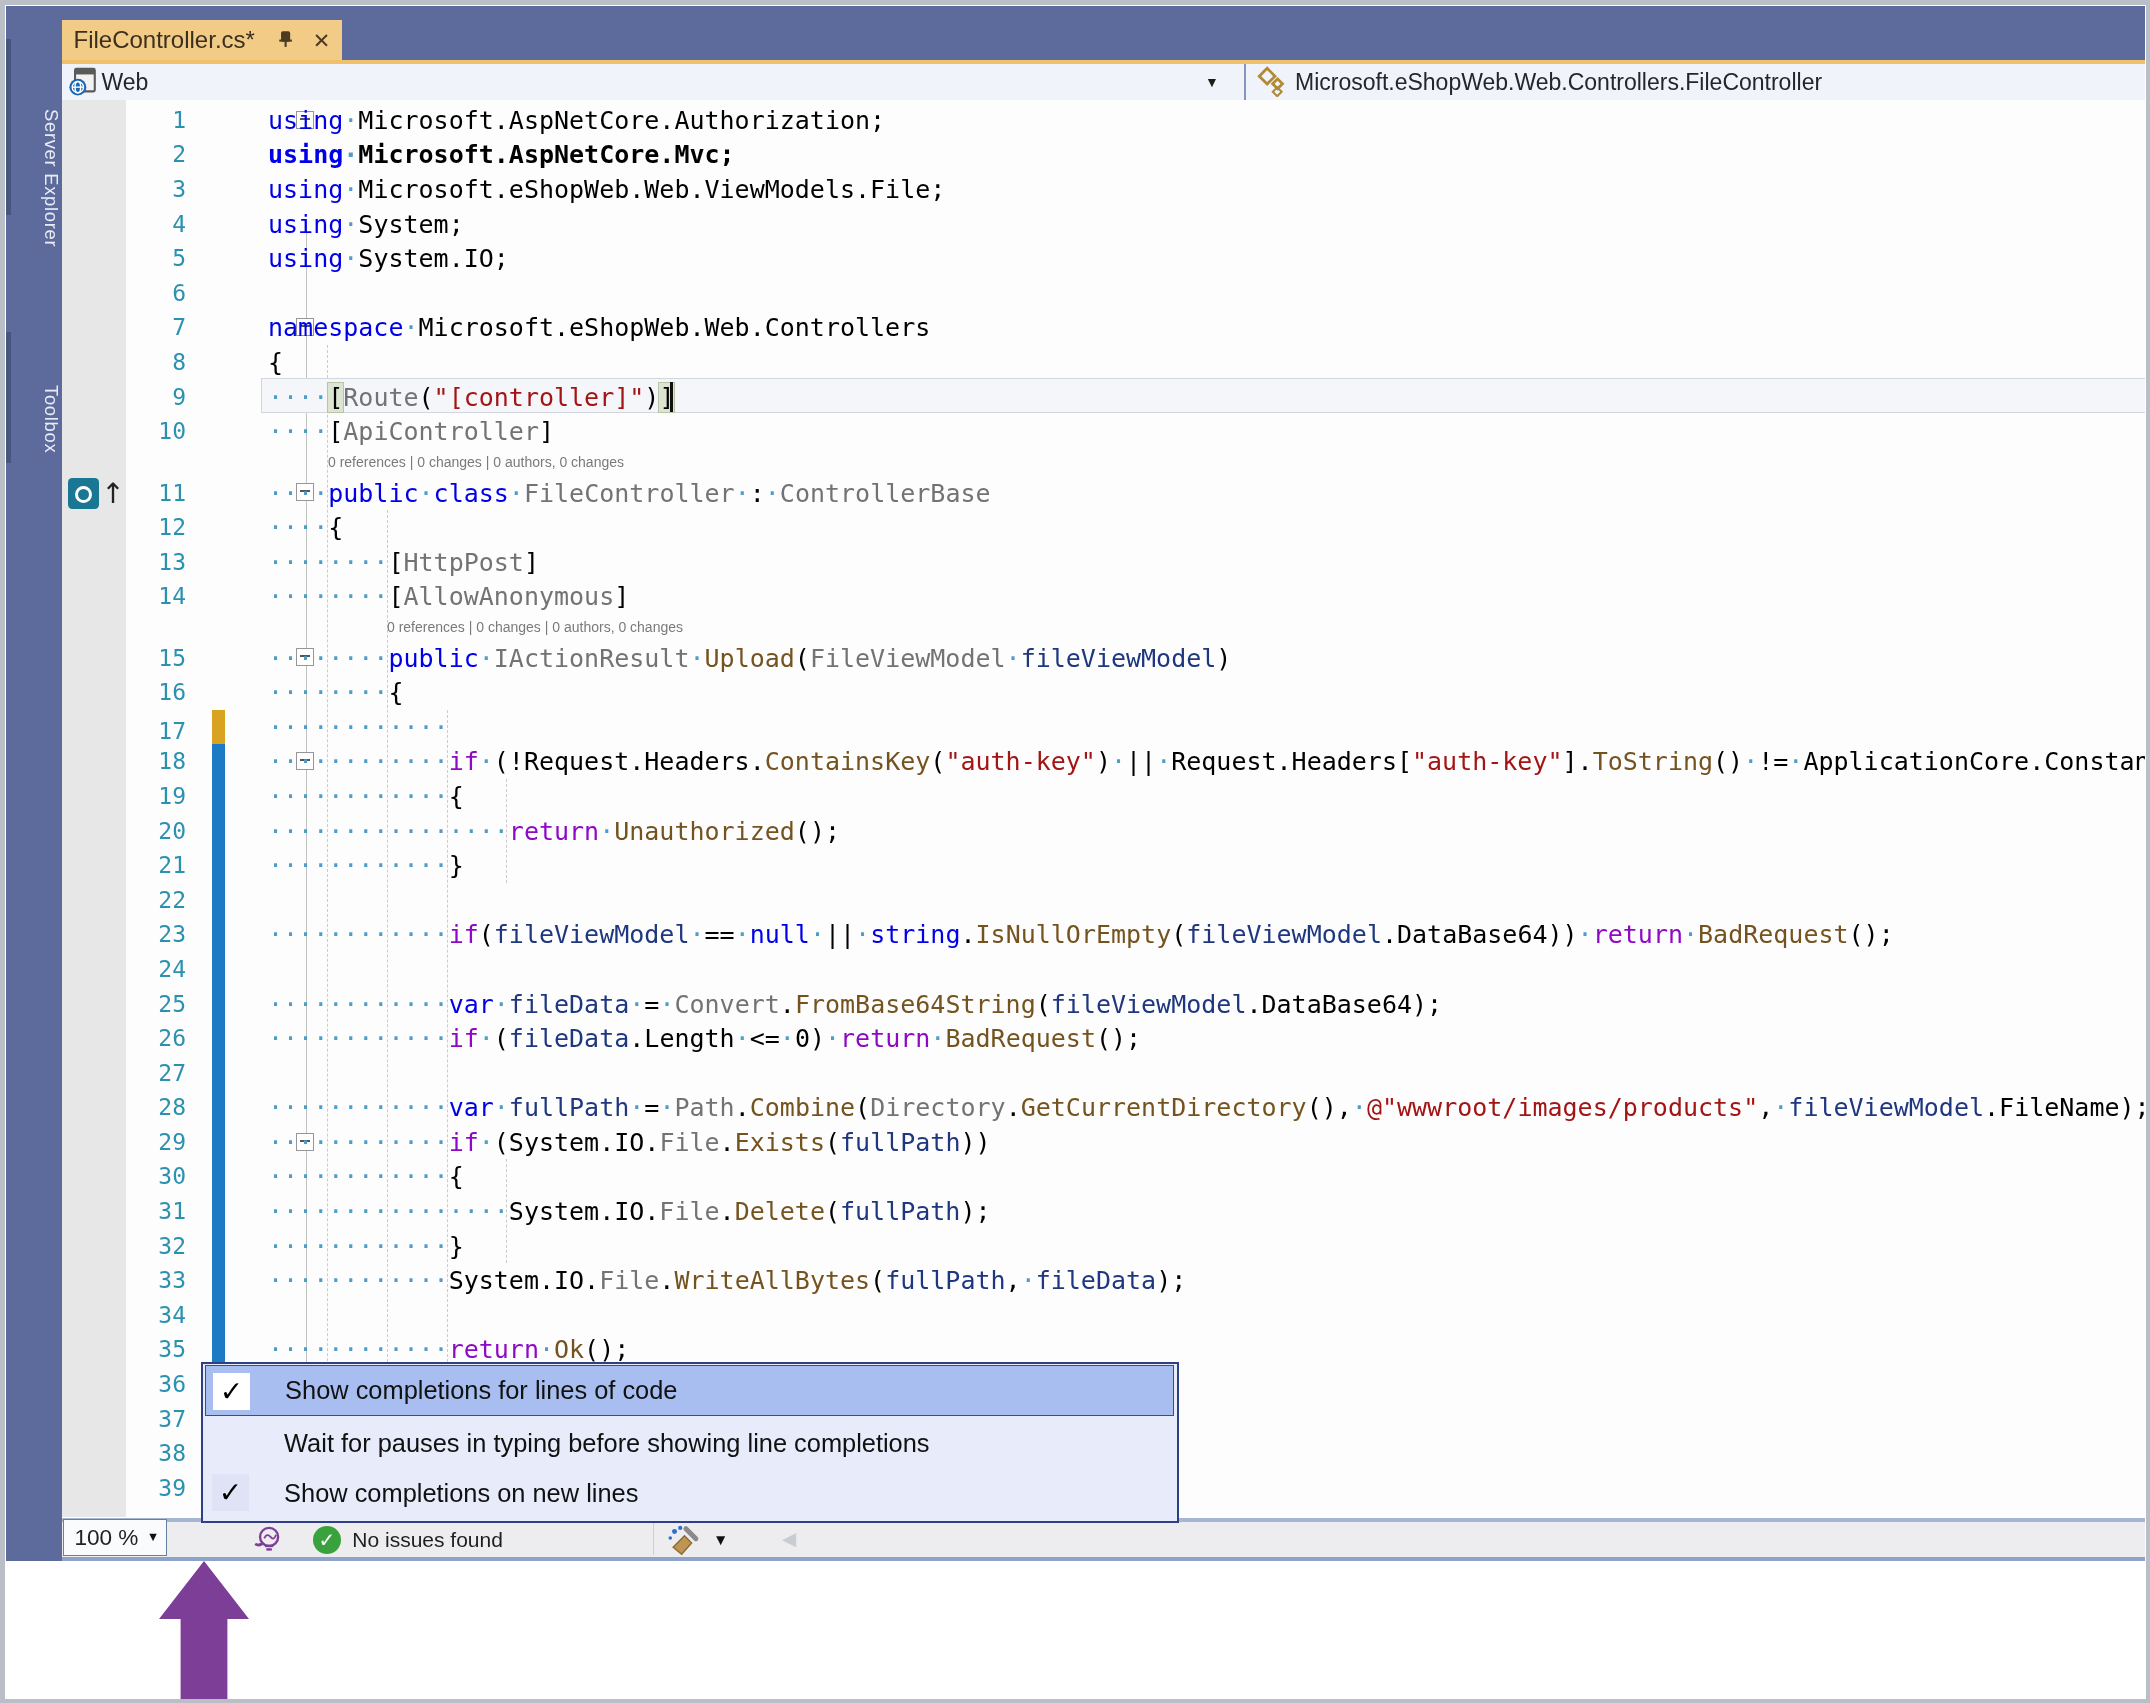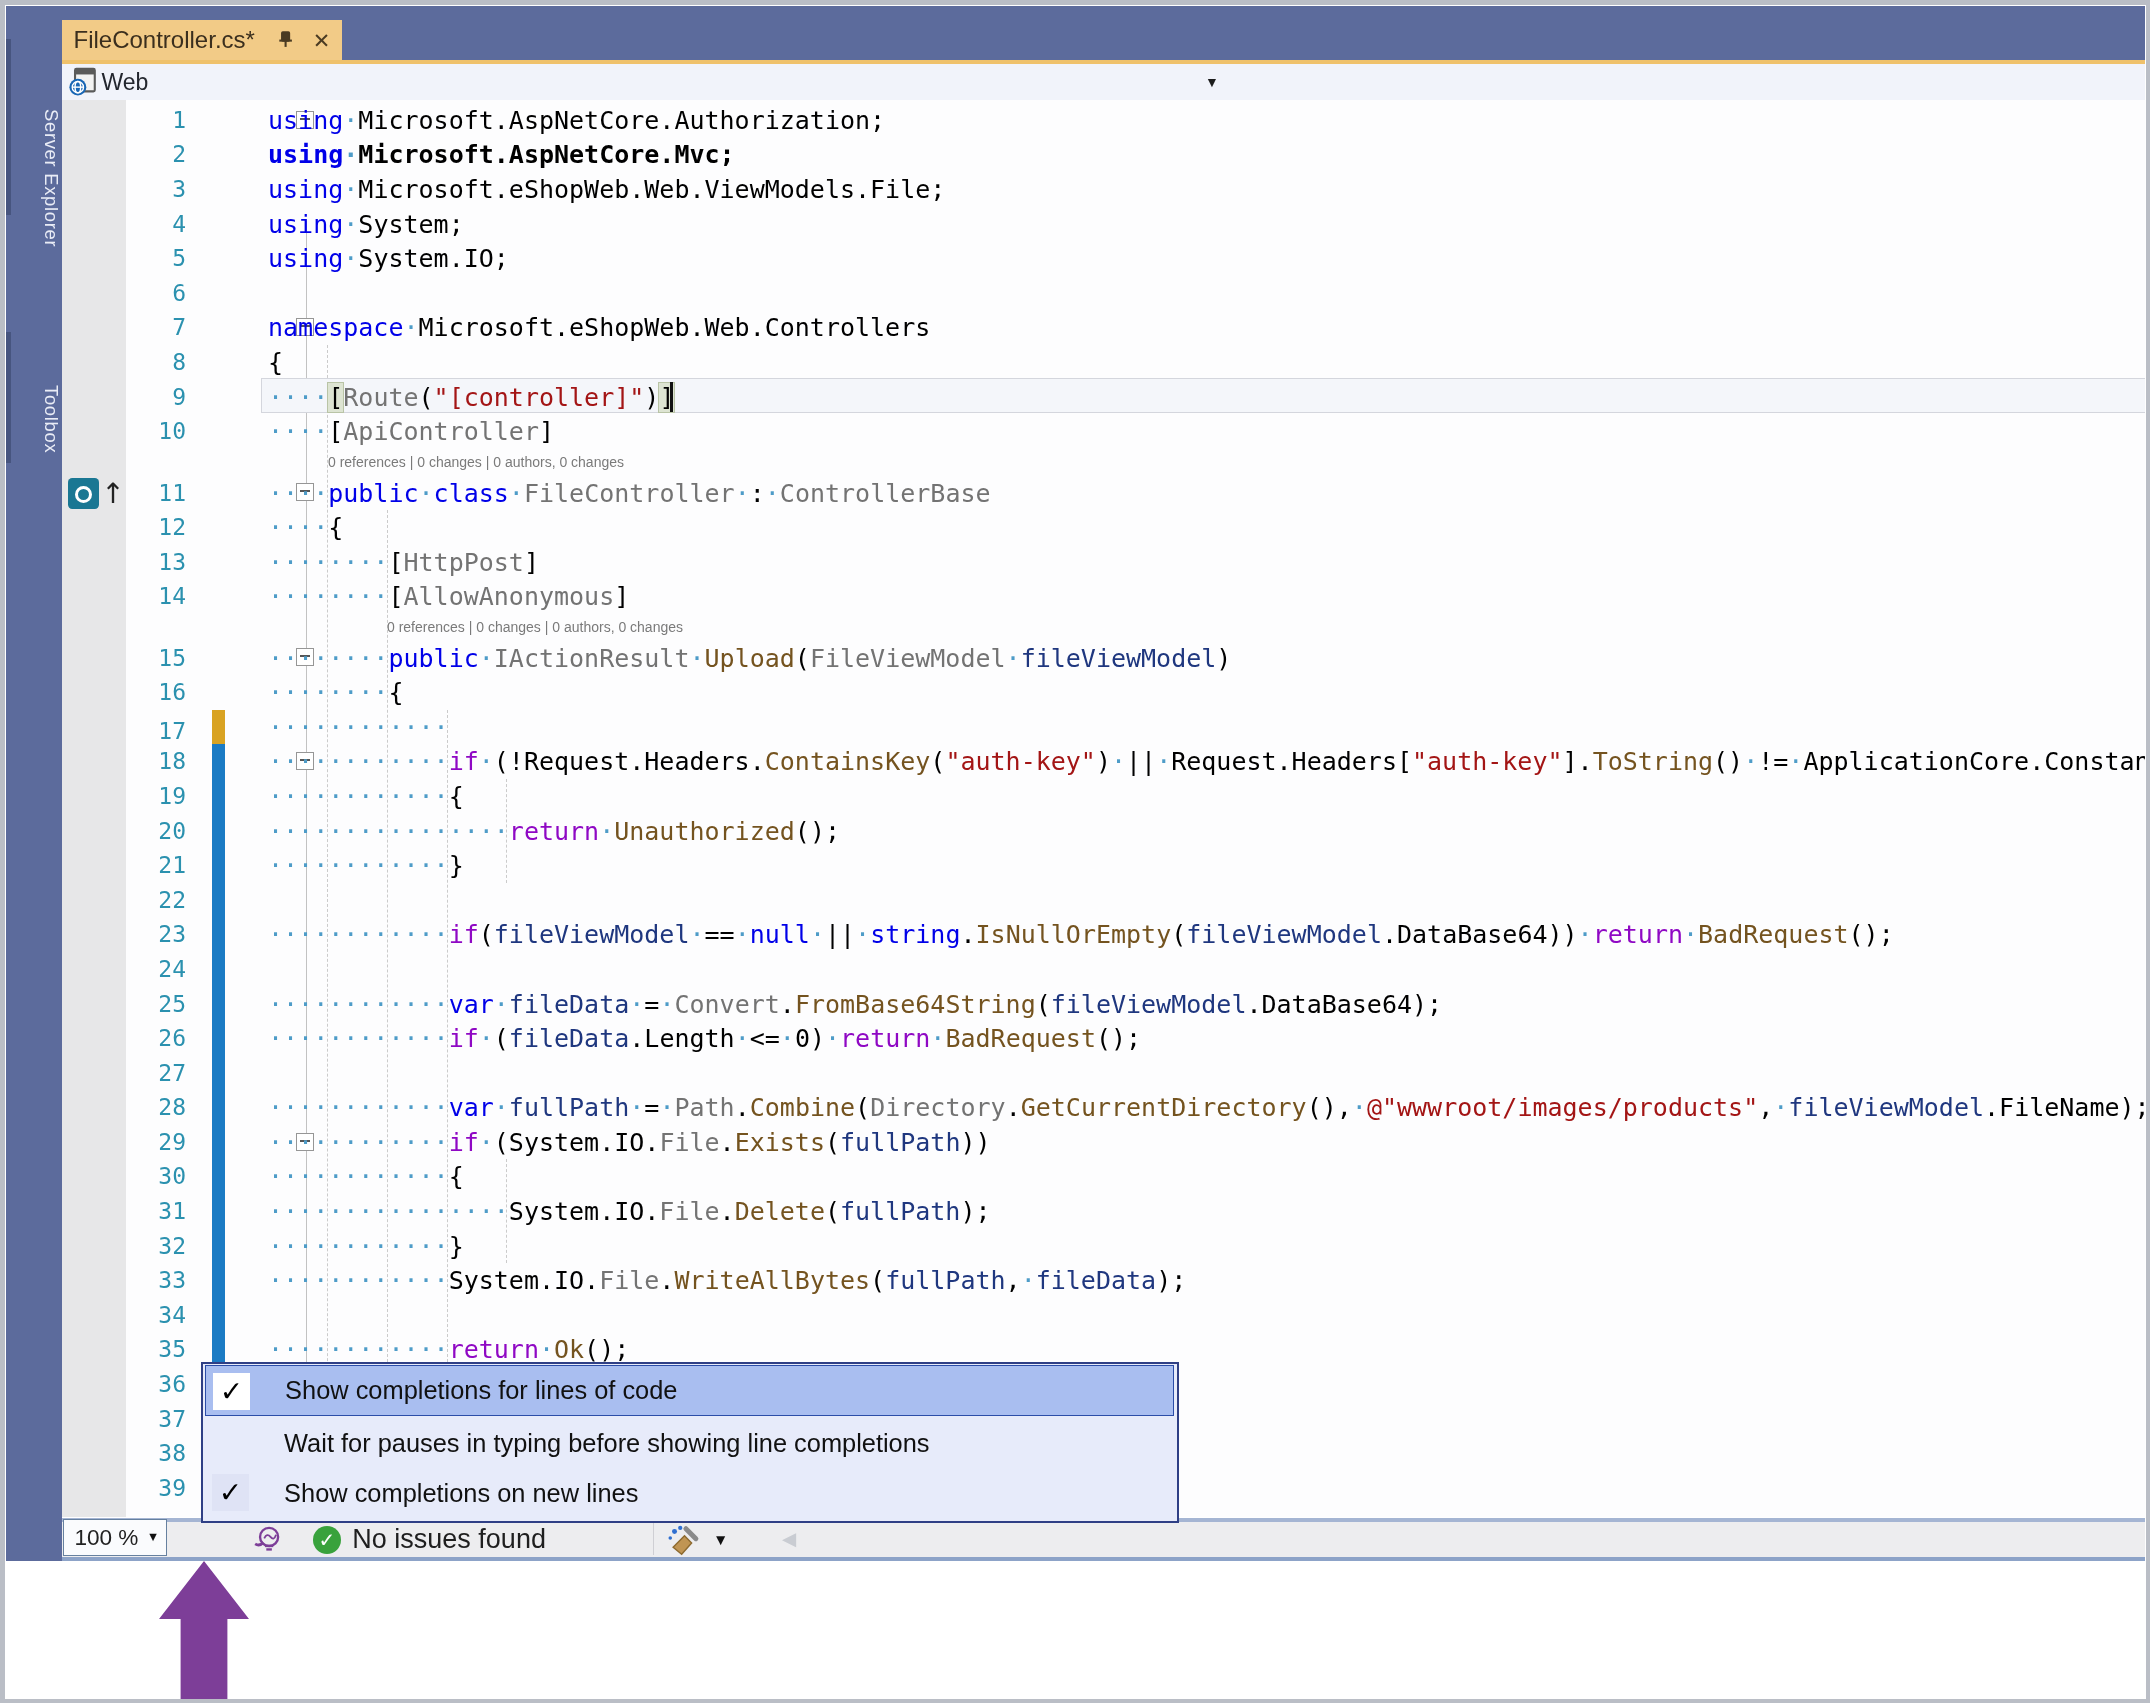--- a/index.html
+++ b/index.html
@@ -64,21 +64,21 @@
   #sb-bottom{left:5.6px;top:1557px;width:2139px;height:3.5px;background:#8da3c8;}
   #belowcanvas{left:5.6px;top:1561px;width:2139px;height:138px;background:#ffffff;}
   #zoomcombo{position:absolute;left:1.4px;top:-2.8px;width:104px;height:37px;background:#fafbfd;border:1.4px solid #66809f;
              box-sizing:border-box;display:flex;align-items:center;}
   #zoomcombo .z{font-size:22.6px;color:#222;margin-left:10px;}
   #zoomcombo .dd{position:absolute;right:7px;top:10px;font-size:12.7px;color:#111;}
   .sb-ic{position:absolute;top:1.4px;}
   #sb-msg{position:absolute;left:251px;top:0;height:35px;display:flex;align-items:center;}
   #sb-msg .ok{width:28px;height:28px;border-radius:50%;background:#39a23c;color:#fff;font-size:20px;font-weight:bold;
               display:flex;align-items:center;justify-content:center;font-family:"DejaVu Sans",sans-serif;}
-  #sb-msg .txt{font-size:27px;color:#1f1f1f;margin-left:11.3px;}
+  #sb-msg .txt{font-size:21px;color:#1f1f1f;margin-left:11.3px;}
   #sb-sep{position:absolute;left:591px;top:1.4px;width:1.4px;height:32px;background:#cfcfd4;}
   #broom-dd{position:absolute;left:651px;top:8.5px;font-size:15.5px;color:#111;}
   #sb-left-tri{position:absolute;left:720px;top:5.6px;font-size:18.4px;color:#c9ccd2;}
   
   #arrow{left:159px;top:1561px;width:90px;height:138px;background:#7d3e98;z-index:50;
          clip-path:polygon(50% 0,100% 42%,76% 42%,76% 100%,24% 100%,24% 42%,0 42%);}
 </style>
 </head>
 <body>
 
@@ -116,20 +116,32 @@
           <circle cx="14" cy="30" r="12" fill="#1866b5"></circle>
           <g stroke="#fff" stroke-width="2" fill="none">
               <circle cx="14" cy="30" r="8"></circle>
               <line x1="6" y1="30" x2="22" y2="30"></line>
               <ellipse cx="14" cy="30" rx="4" ry="8"></ellipse>
             </g>
         </svg>
       </span>
       <span class="nav-text" style="margin-left:2.8px;">Web</span>
       <span id="nav-dd">▼</span>
+    </div>
+    <div id="nav-right">
+      <span style="margin-left:10px;">
+        <svg width="32" height="32" viewBox="0 0 46 46">
+          <g fill="none" stroke="#b08a35" stroke-width="4">
+            <rect x="8" y="8" width="16" height="16" transform="rotate(45 16 16)"></rect>
+            <rect x="26" y="22" width="10" height="10" transform="rotate(45 31 27)"></rect>
+            <rect x="26" y="34" width="9" height="9" transform="rotate(45 30.5 38.5)" stroke-width="3"></rect>
+          </g>
+        </svg>
+      </span>
+      <span class="nav-text" style="margin-left:7px;">Microsoft.eShopWeb.Web.Controllers.FileController</span>
     </div>
   </div>
 
   <div class="abs" id="editor">
     <div id="glyphmargin"></div>
     <div class="foldline" style="top:121px;height:186px;"></div>
     <div class="foldline" style="top:229px;height:1107px;"></div>
     <div class="guide" style="left:265px;top:245px;height:1091px;"></div>
     <div class="guide" style="left:325px;top:410px;height:857px;"></div>
     <div class="guide" style="left:385px;top:610px;height:657px;"></div>

